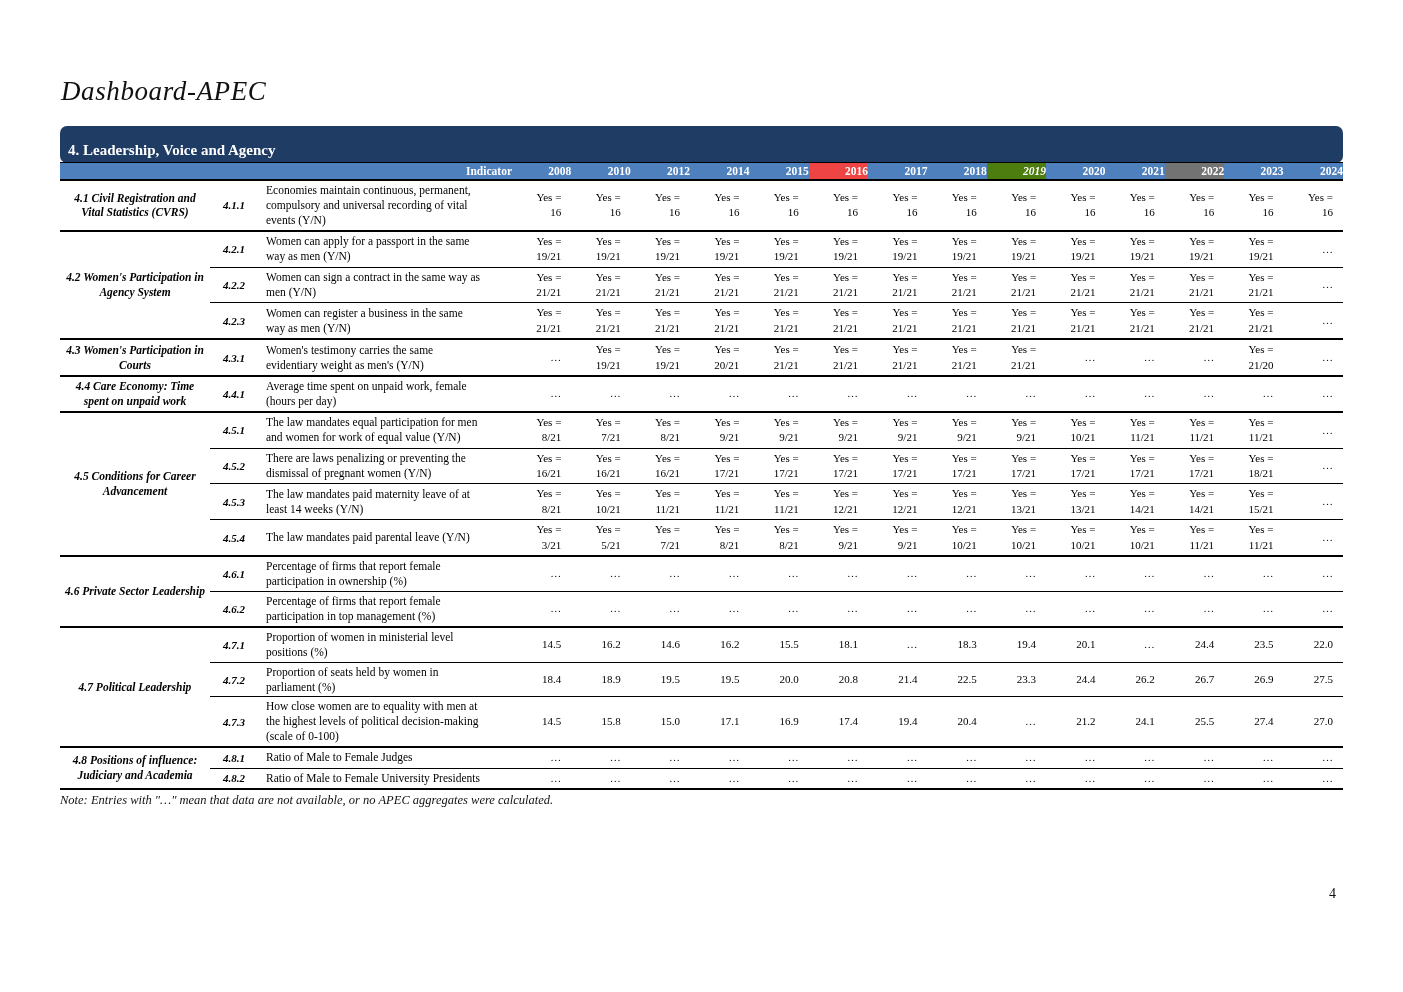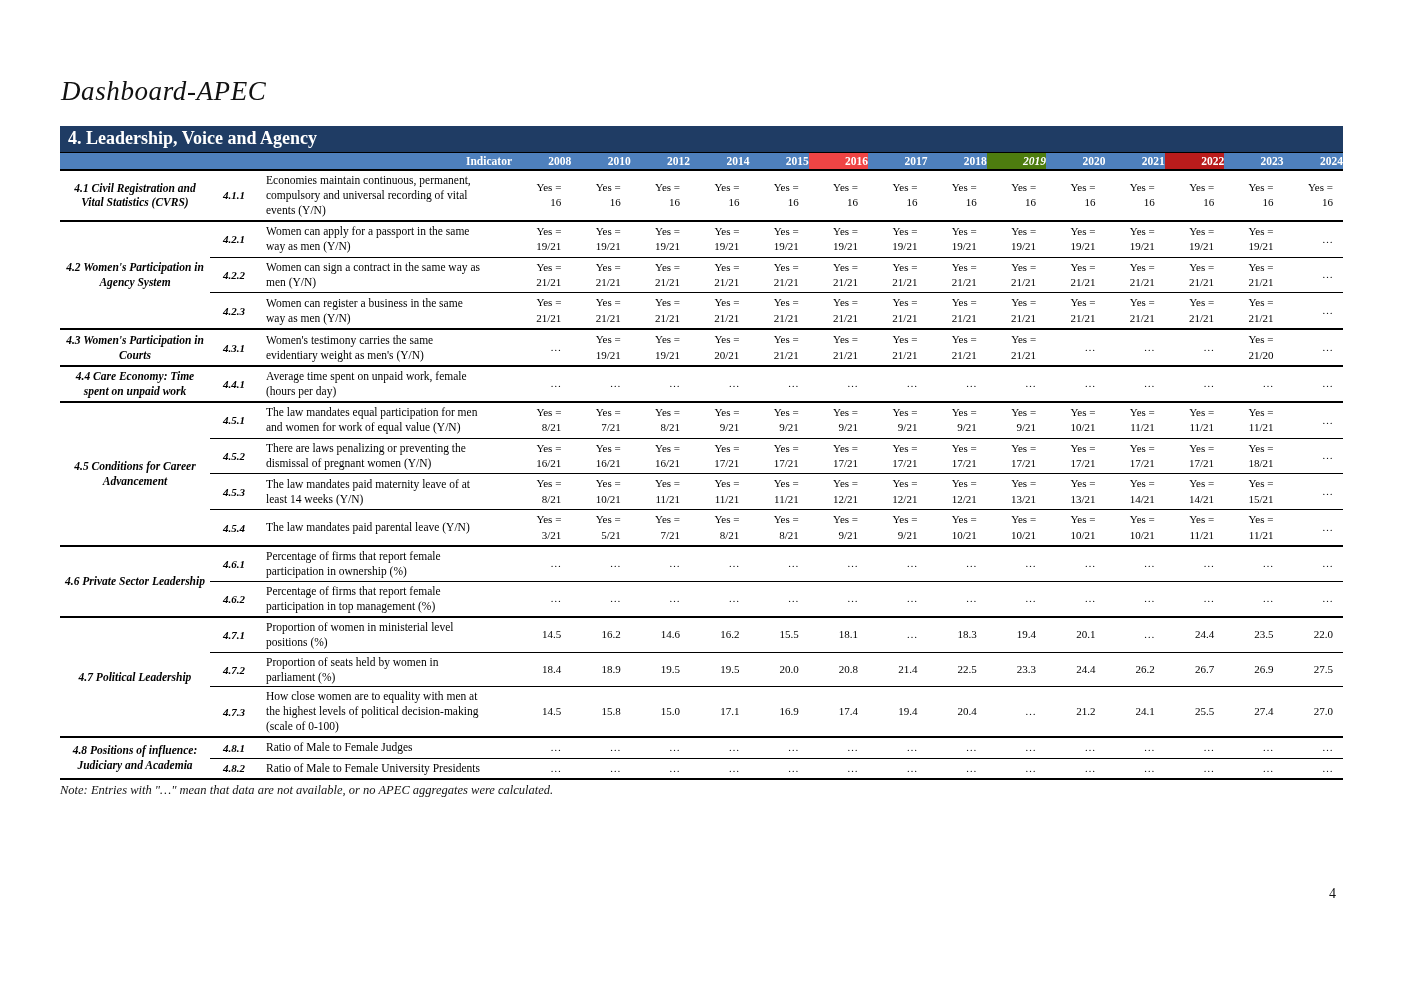--- a/index.html
+++ b/index.html
@@ -27,23 +27,24 @@
   }
   col.c-cat  { width: 150px; }
   col.c-num  { width: 48px; }
   col.c-desc { width: 254px; }
   col.c-year { width: 59.35px; }
 
   td { vertical-align: middle; }
 
   tr.band-dark-row td {
     background: #1F3C64; color: #fff;
-    font-weight: bold; font-size: 18px;
-    padding: 2px 0 3px 8px; height: 14px;
+    font-weight: bold; font-size: 15px;
+    padding: 16px 0 3px 8px; height: 14px;
     border-bottom: 1px solid #000;
+    border-radius: 7px;
   }
   tr.band-blue-row td {
     background: #4E80BD; color: #fff;
     font-weight: bold; font-size: 11.5px;
     text-align: right; padding: 1px 0 2px 0; height: 13px;
     border-bottom: 1.5px solid #000;
   }
 
   td.cat {
     text-align: center; font-weight: bold; font-style: italic;
@@ -111,21 +112,21 @@
           <td style="background: rgb(78, 128, 189);">2010</td>
           <td style="background: rgb(78, 128, 189);">2012</td>
           <td style="background: rgb(78, 128, 189);">2014</td>
           <td style="background: rgb(78, 128, 189);">2015</td>
           <td style="background: #ef4444;">2016</td>
           <td style="background: rgb(78, 128, 189);">2017</td>
           <td style="background: rgb(78, 128, 189);">2018</td>
           <td style="background: #4d7c0f; font-style: italic;">2019</td>
           <td style="background: rgb(78, 128, 189);">2020</td>
           <td style="background: rgb(78, 128, 189);">2021</td>
-          <td style="background: #b91c1c; font-family: Liberation Serif, serif;">2022</td>
+          <td style="background: #737373; font-family: Liberation Serif, serif;">2022</td>
           <td style="background: rgb(78, 128, 189);">2023</td>
           <td style="background: rgb(78, 128, 189);">2024</td>
         </tr>
     </thead>
     <tbody>
         <tr class="section-start">
           <td class="cat" rowspan="1">4.1 Civil Registration and Vital Statistics (CVRS)</td>
           <td class="num">4.1.1</td>
           <td class="desc">Economies maintain continuous, permanent, compulsory and universal recording of vital events (Y/N)</td>
           <td class="val">Yes =

